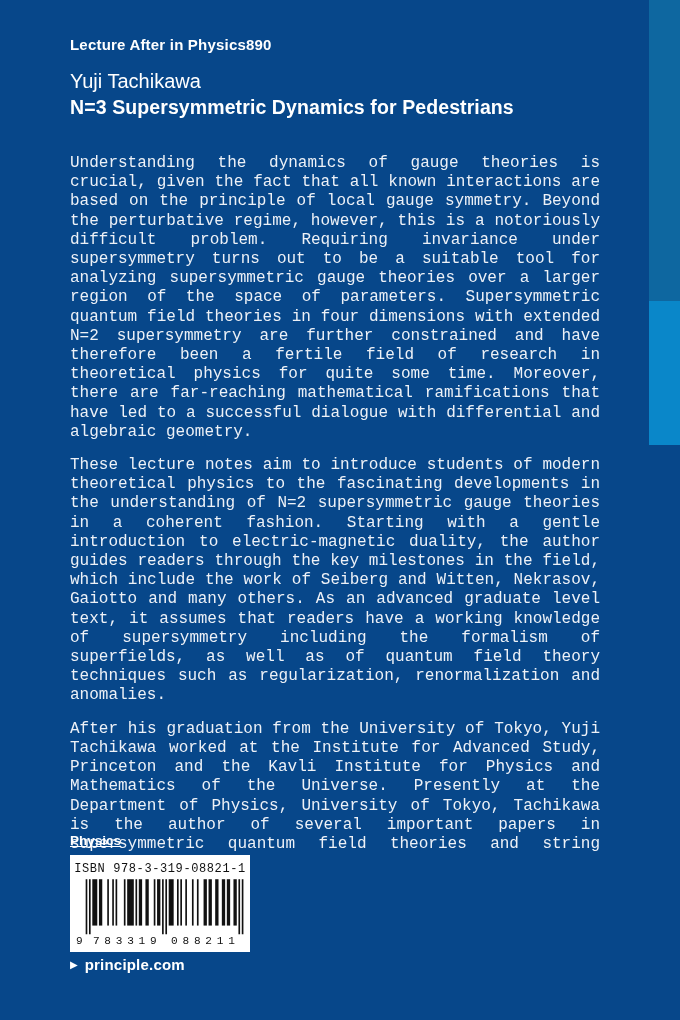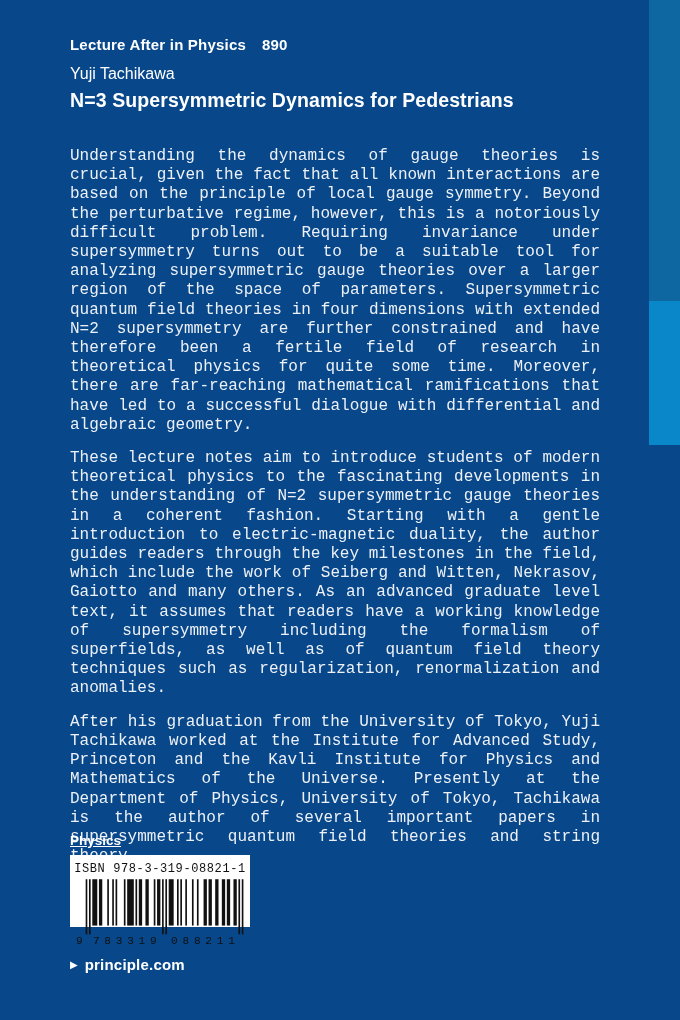--- a/index.html
+++ b/index.html
@@ -33,24 +33,24 @@
     top: 36px;
     width: 530px;
     color: var(--heading-text);
   }
   .series-line {
     font-size: 15px;
     font-weight: bold;
     letter-spacing: 0.2px;
     line-height: 18px;
   }
-  .series-number { margin-left: 16px; }
+  .series-number { }
   .author-name {
-    margin-top: 11px;
-    font-size: 16px;
+    margin-top: 18px;
+    font-size: 20px;
     font-weight: normal;
     line-height: 18px;
   }
   .book-title {
     margin-top: 5px;
     font-size: 19.5px;
     font-weight: bold;
     line-height: 24px;
     letter-spacing: 0.1px;
   }
@@ -71,21 +71,21 @@
     color: var(--heading-text);
     font-size: 13.5px;
     font-weight: bold;
     text-decoration: underline;
   }
   .barcode-box {
     position: absolute;
     left: 70px;
     top: 855px;
     width: 180px;
-    height: 72px;
+    height: 97px;
     background: var(--barcode-bg);
     padding-top: 7px;
     text-align: center;
   }
   .isbn-label {
     font-family: "Liberation Mono", monospace;
     font-size: 12px;
     letter-spacing: 0.6px;
     color: var(--barcode-ink);
     white-space: nowrap;

